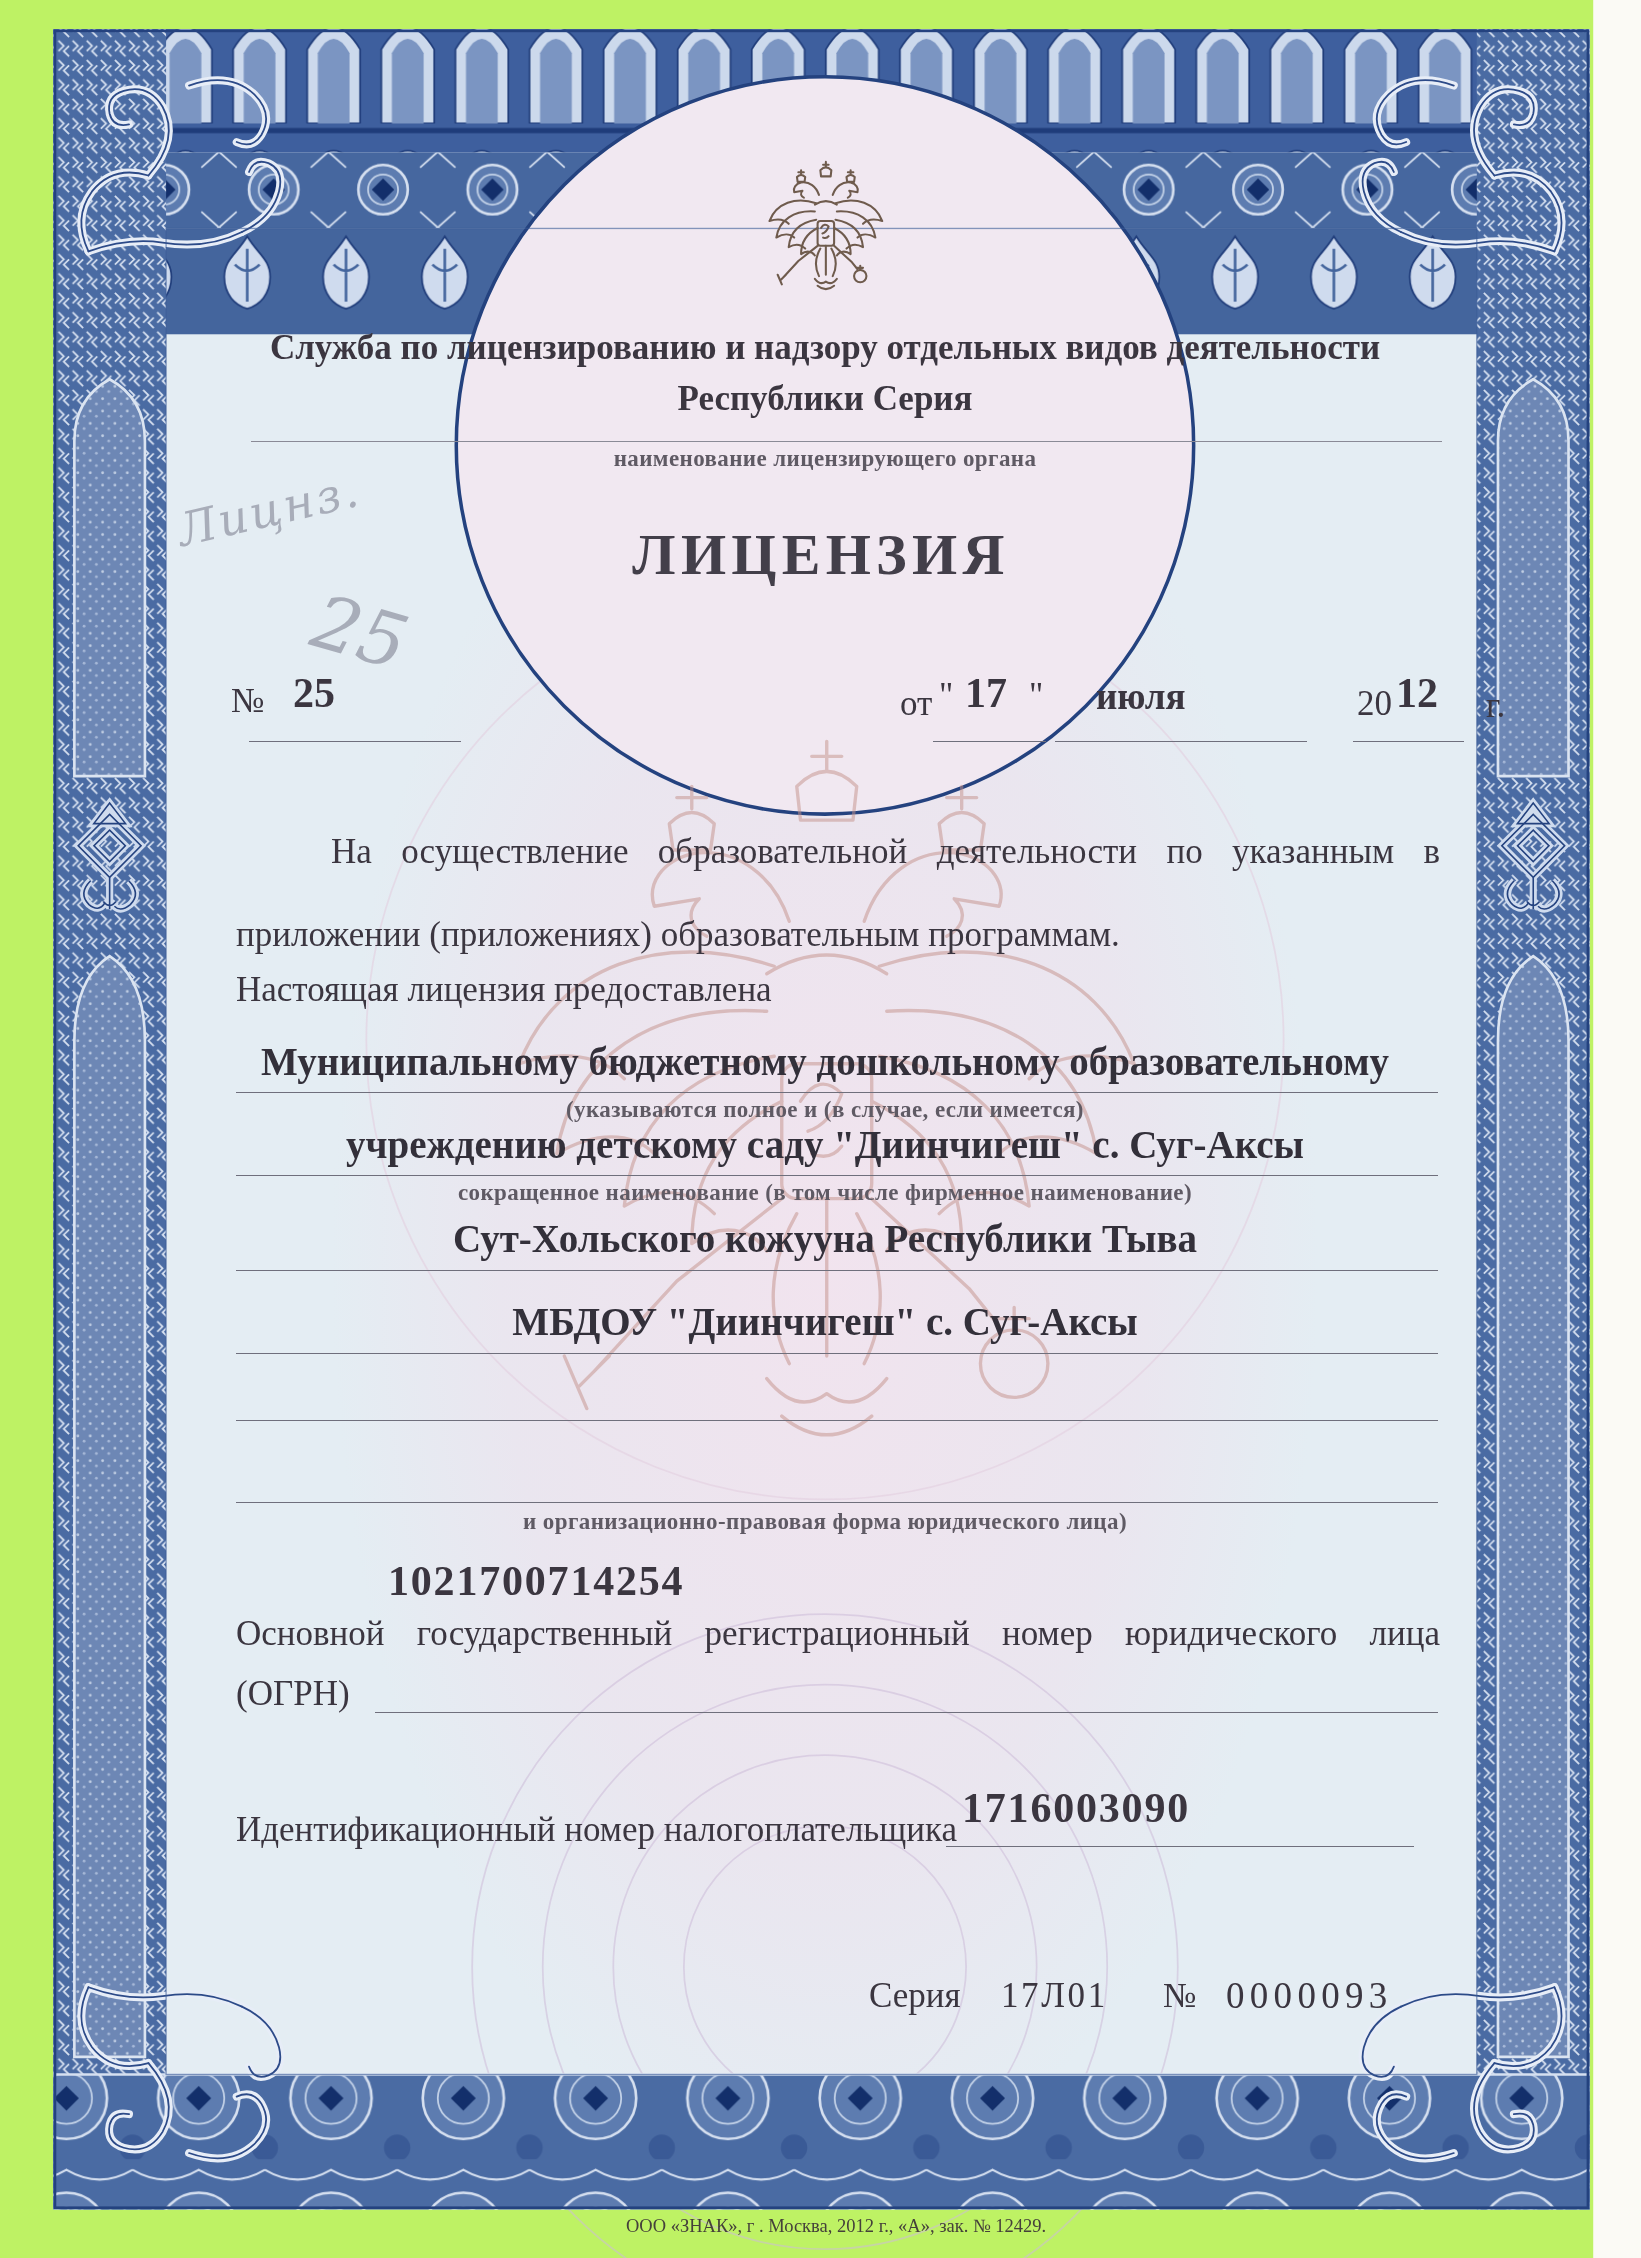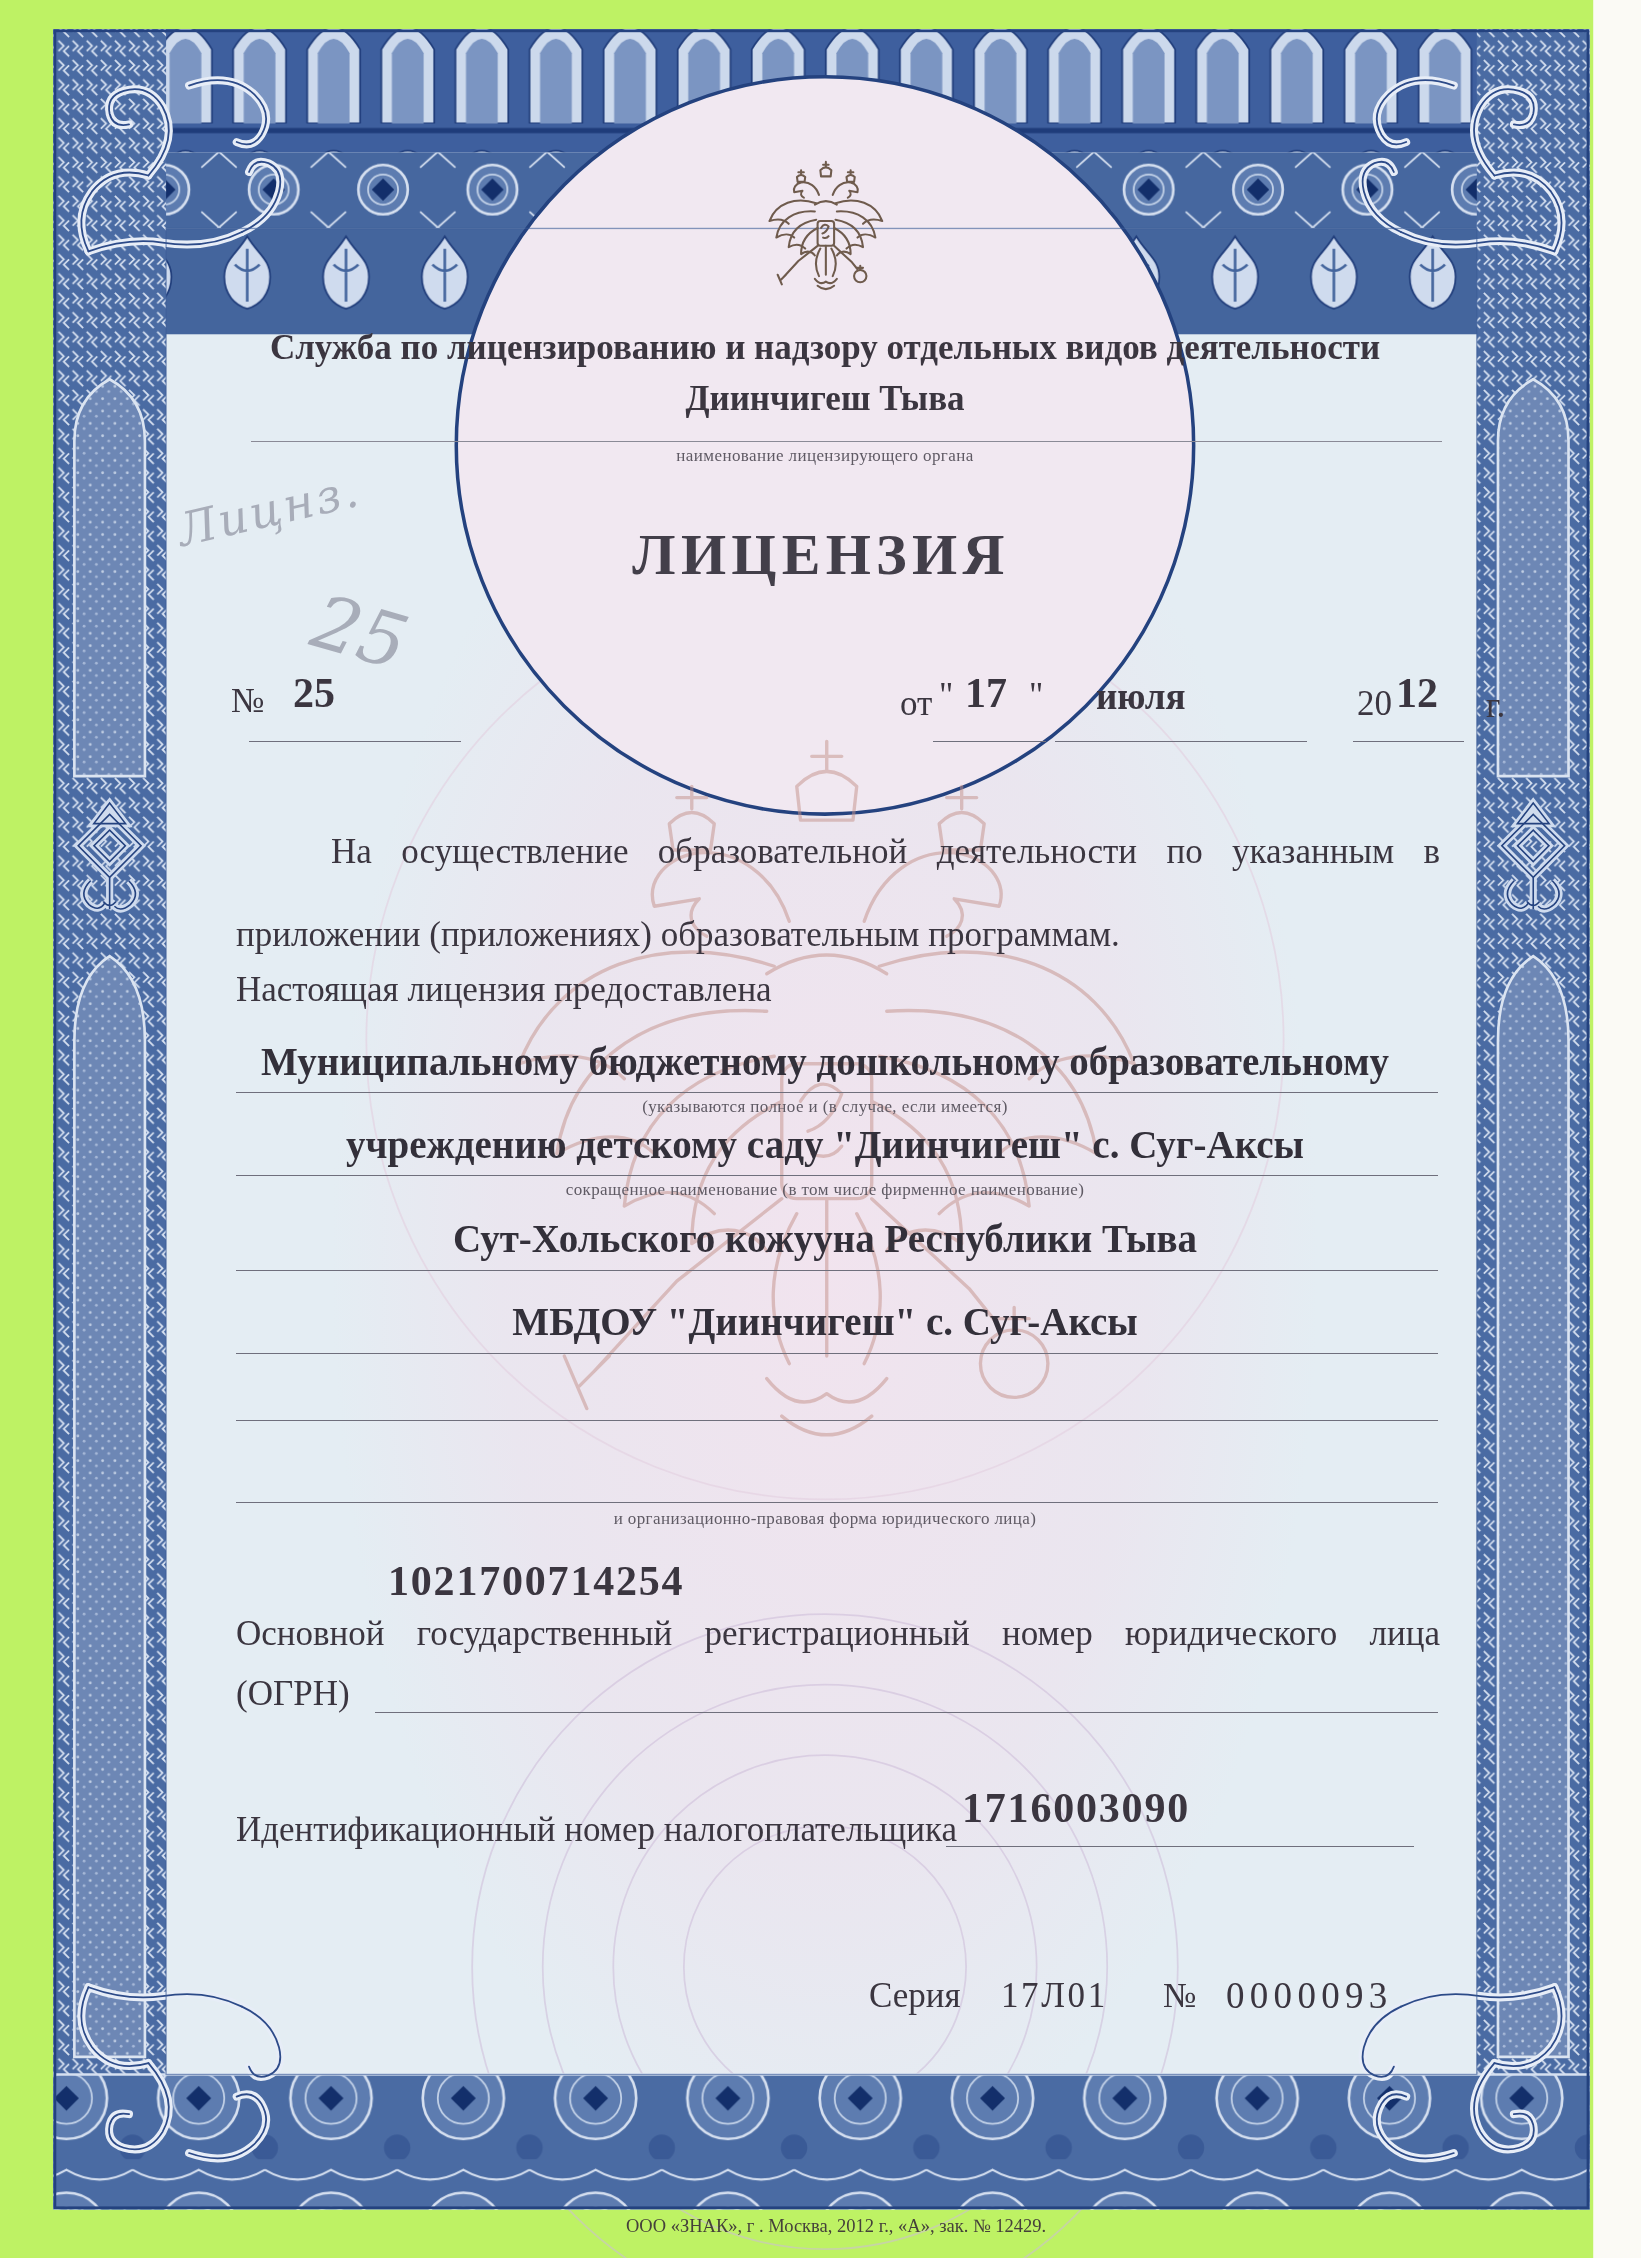--- a/index.html
+++ b/index.html
@@ -3,21 +3,21 @@
 <meta charset="utf-8">
 <style>
   html,body{margin:0;padding:0;}
   body{background:#e8e4da;font-family:"Liberation Serif", serif;}
   #cert{position:relative;width:1642px;height:2258px;background:#bef264;overflow:hidden;}
   .abs{position:absolute;}
   .ink{color:#3b3640;}
   .center{text-align:center;}
   .uline{position:absolute;border-top:1.8px solid #6f6f7c;height:0;}
   .thinline{position:absolute;border-top:0.9px solid #8a8a96;height:0;}
-  .caption{font-size:17px;color:#5f5a64;letter-spacing:0.4px;}
+  .caption{font-size:23px;color:#5f5a64;letter-spacing:0.4px;font-weight:bold;}
   .bold{font-weight:bold;}
   .pencil{font-family:"DejaVu Serif", serif;font-style:italic;color:rgba(118,120,136,.55);}
   #title{font-size:58px;font-weight:bold;letter-spacing:5.3px;color:#433f4a;}
   .big{font-size:35px;}
   .bignum{font-size:42px;font-weight:bold;}
   .orgline{font-size:39px;font-weight:bold;color:#33303a;}
   .just{text-align:justify;}
   .justall{text-align:justify;text-align-last:justify;}
 </style>
 </head>
@@ -160,21 +160,21 @@
 
     <rect x="62" y="35" width="1738" height="2468" fill="none" stroke="#24427f" stroke-width="3"></rect>
     <rect x="188" y="259" width="1486" height="2093" fill="none" stroke="#3a5a96" stroke-width="1.5" opacity=".6"></rect>
 
     <use href="#eagleG" transform="translate(858,182) scale(0.78)" stroke="#6f5b4d" stroke-width="3"></use>
 
     <rect x="1806" y="0" width="55" height="2560" fill="#fbfaf5"></rect>
   </svg>
 
   <div class="abs ink center bold big" style="left:212px;top:328px;width:1226px;">Служба по лицензированию и надзору отдельных видов деятельности</div>
-  <div class="abs ink center bold big" style="left:212px;top:379px;width:1226px;">Диинчигеш Тыва</div>
+  <div class="abs ink center bold big" style="left:212px;top:379px;width:1226px;">Республики Серия</div>
   <div class="thinline" style="left:251px;top:441px;width:1191px;"></div>
   <div class="abs center caption" style="left:212px;top:446px;width:1226px;">наименование лицензирующего органа</div>
 
   <div class="abs pencil" style="left:176px;top:483px;font-size:46px;transform:rotate(-13deg);letter-spacing:2.6px;">Лицнз.</div>
 
   <div id="title" class="abs center" style="left:0;top:521px;width:1642px;">ЛИЦЕНЗИЯ</div>
 
   <span class="abs ink big" style="left:231px;top:681px;">№</span>
   <span class="abs pencil" style="left:313px;top:589px;font-size:74px;transform:rotate(16deg);">25</span>
   <span class="abs ink bignum" style="left:293px;top:669px;">25</span>

